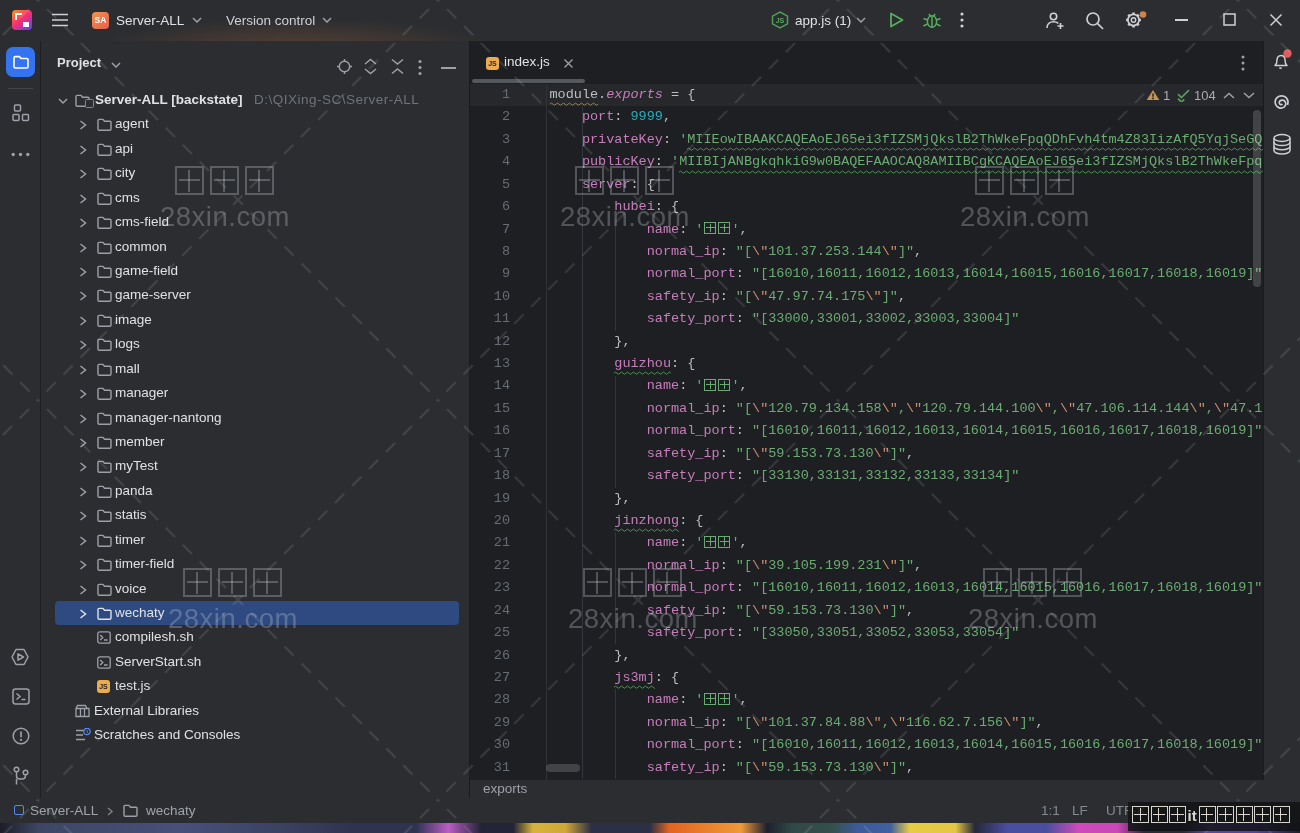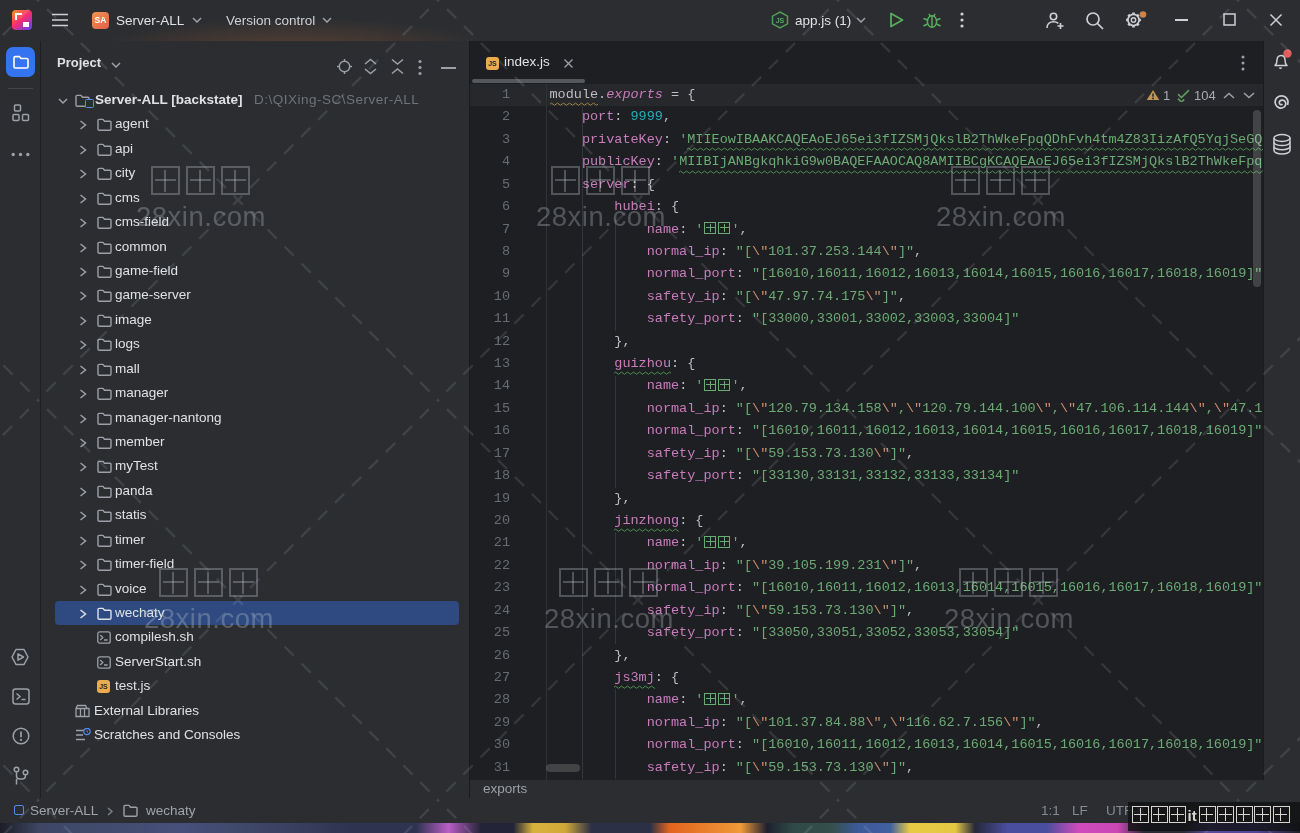--- a/index.html
+++ b/index.html
@@ -33,21 +33,21 @@
   .row svg{vertical-align:middle;}
   
   .cj{display:inline-block;box-sizing:border-box;border:2.4px solid currentColor;position:relative;vertical-align:baseline;}
   .cj:before{content:"";position:absolute;left:8%;right:8%;top:44%;border-top:2px solid currentColor;}
   .cj:after{content:"";position:absolute;top:6%;bottom:6%;left:44%;border-left:2px solid currentColor;}
   .cjw{width:29px;height:29px;margin-right:6px;}
   .cjm{width:17px;height:17px;margin-right:1.5px;border-width:1.8px;}
   .cjm:before{border-top-width:1.4px;} .cjm:after{border-left-width:1.4px;}
   .cjs{width:12px;height:12px;margin:0 1px;border-width:1.4px;vertical-align:-1.5px;}
   .cjs:before{border-top-width:1px;} .cjs:after{border-left-width:1px;}
-  .wm{position:absolute;color:rgba(203,209,218,0.30);z-index:50;pointer-events:none;}
+  .wm{position:absolute;color:rgba(203,209,218,0.30);z-index:50;pointer-events:none;margin-left:24px;}
   .wm .l1{margin-left:15px;margin-bottom:3px;}
   .wm .l2{font-size:27.5px;letter-spacing:0.5px;line-height:30px;}
 </style></head>
 <body>
 
 <div class="abs" id="titlebar"></div>
 <div class="abs" id="titleglow"></div>
 <div class="abs" style="left:12px;top:10px;width:20px;height:20px;border-radius:4px;background:linear-gradient(140deg,#fc9a1d 0%,#fb2d71 48%,#7a3ddb 88%,#5f5dff 100%);">
   <div class="abs" style="left:3px;top:3px;width:7px;height:2px;background:#fff;"></div>
   <div class="abs" style="left:3px;top:3px;width:2px;height:7px;background:#fff;"></div>

